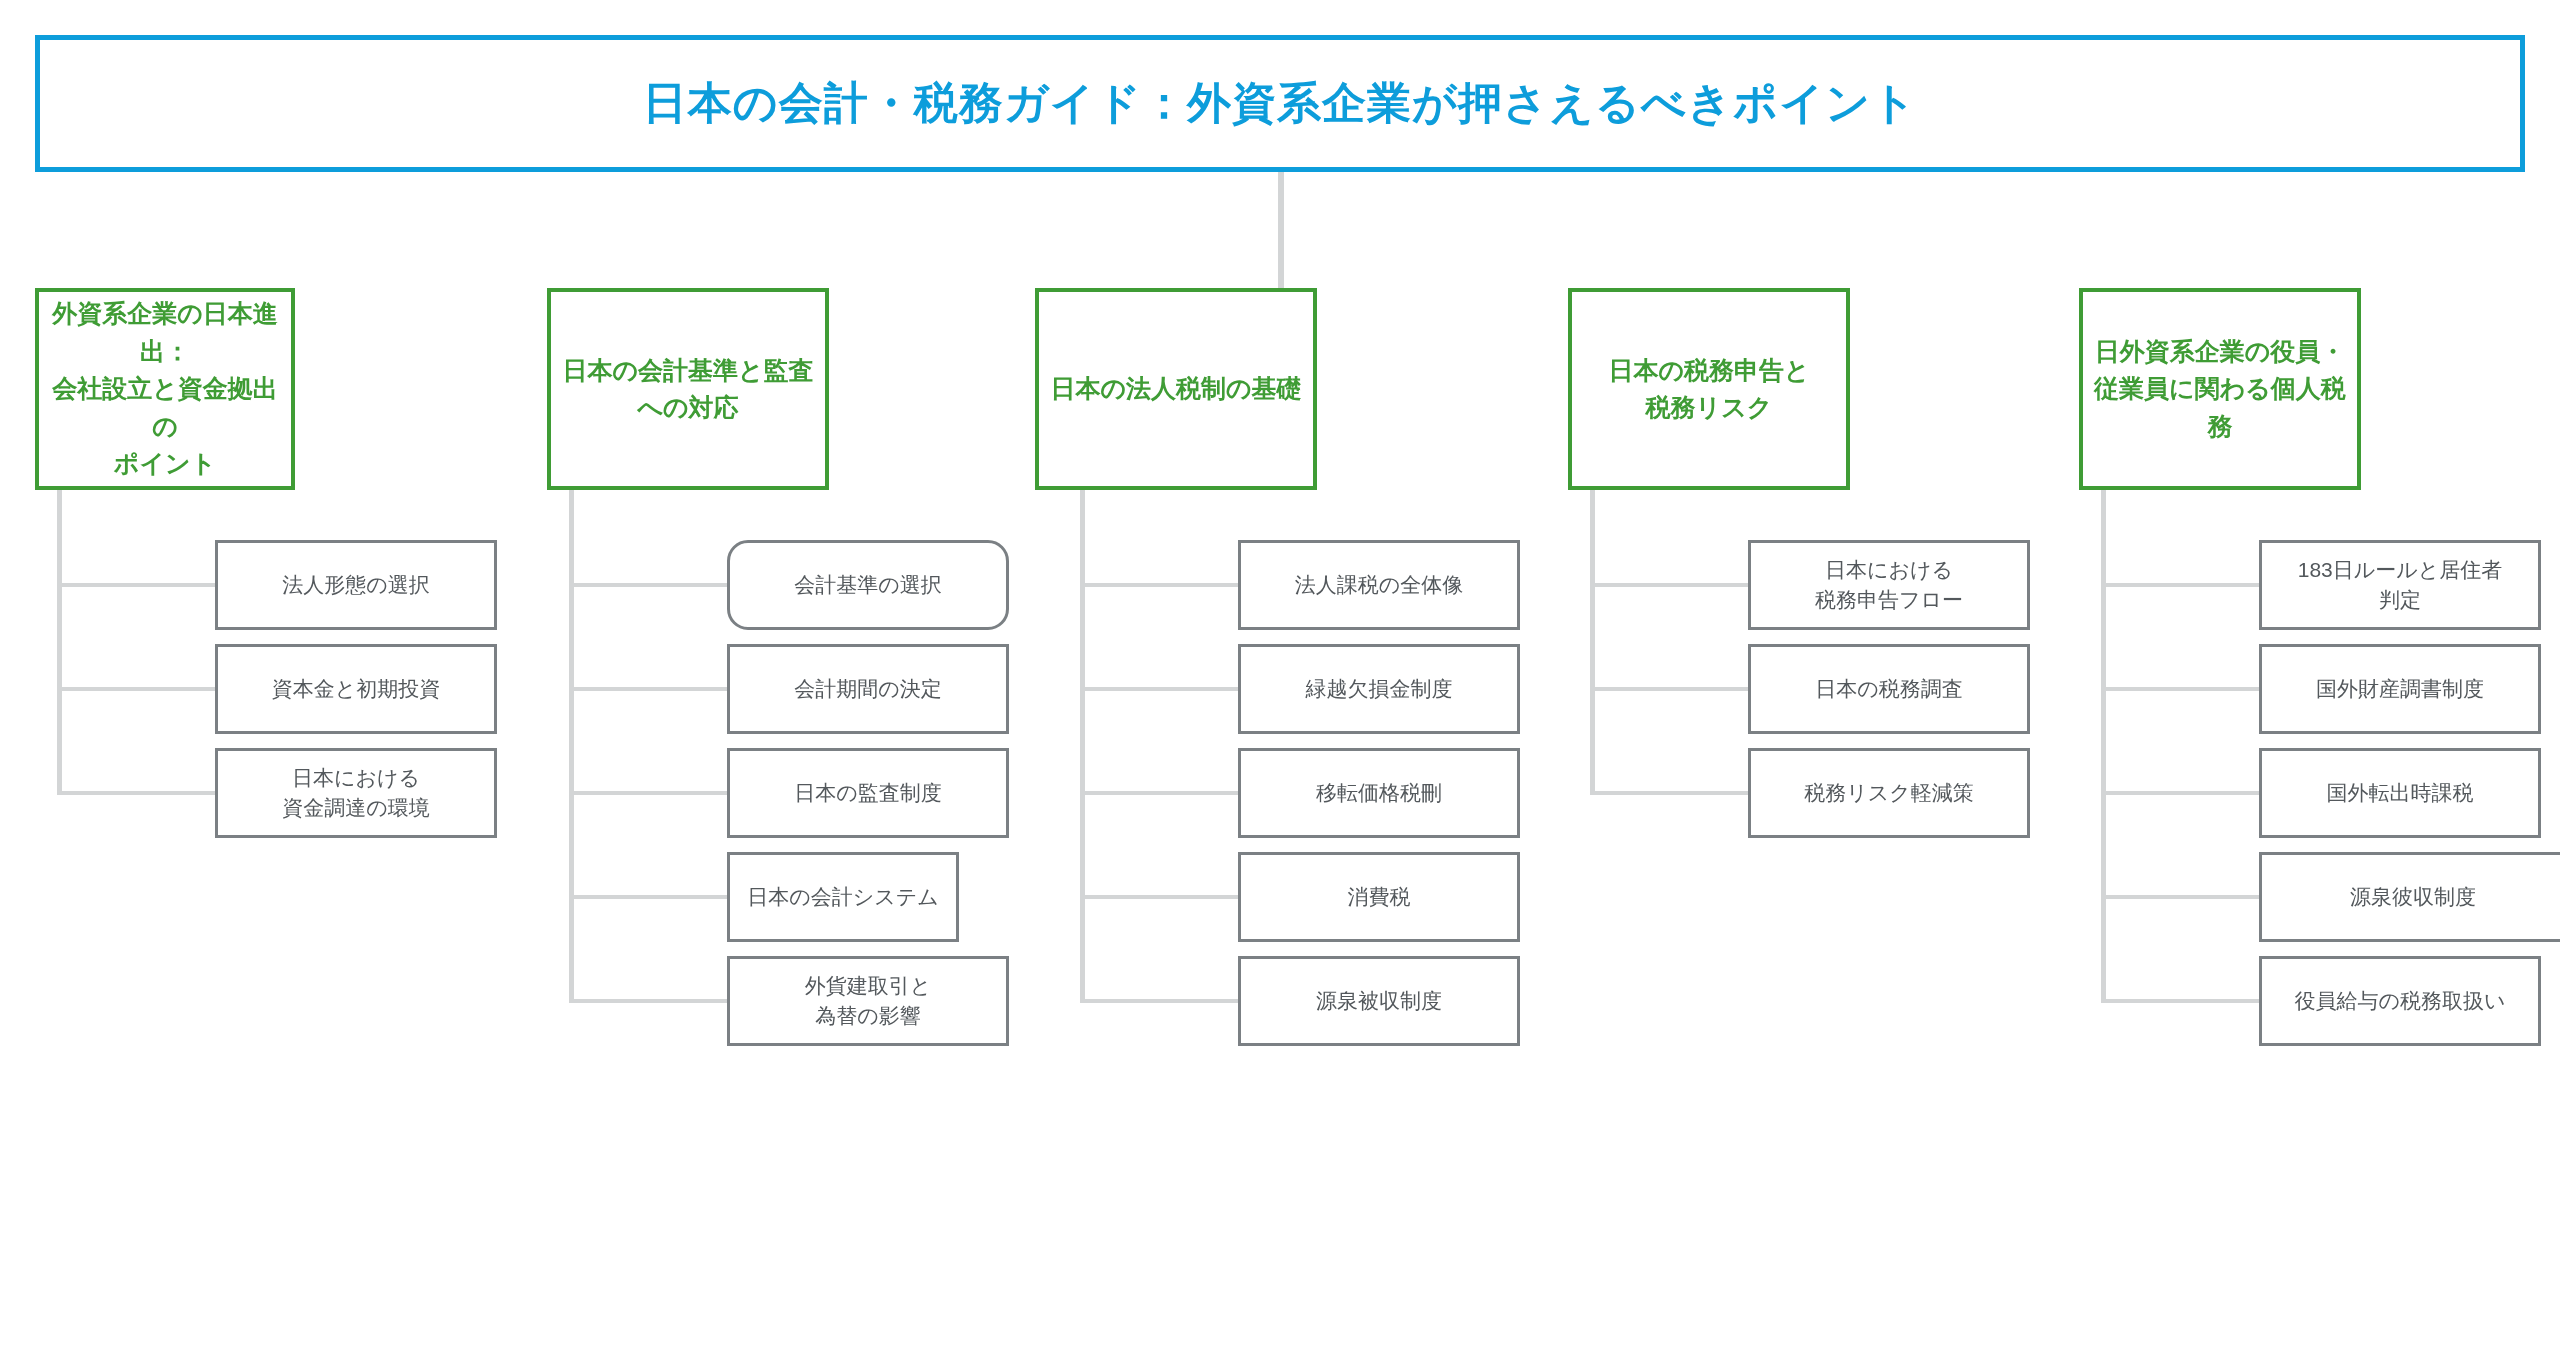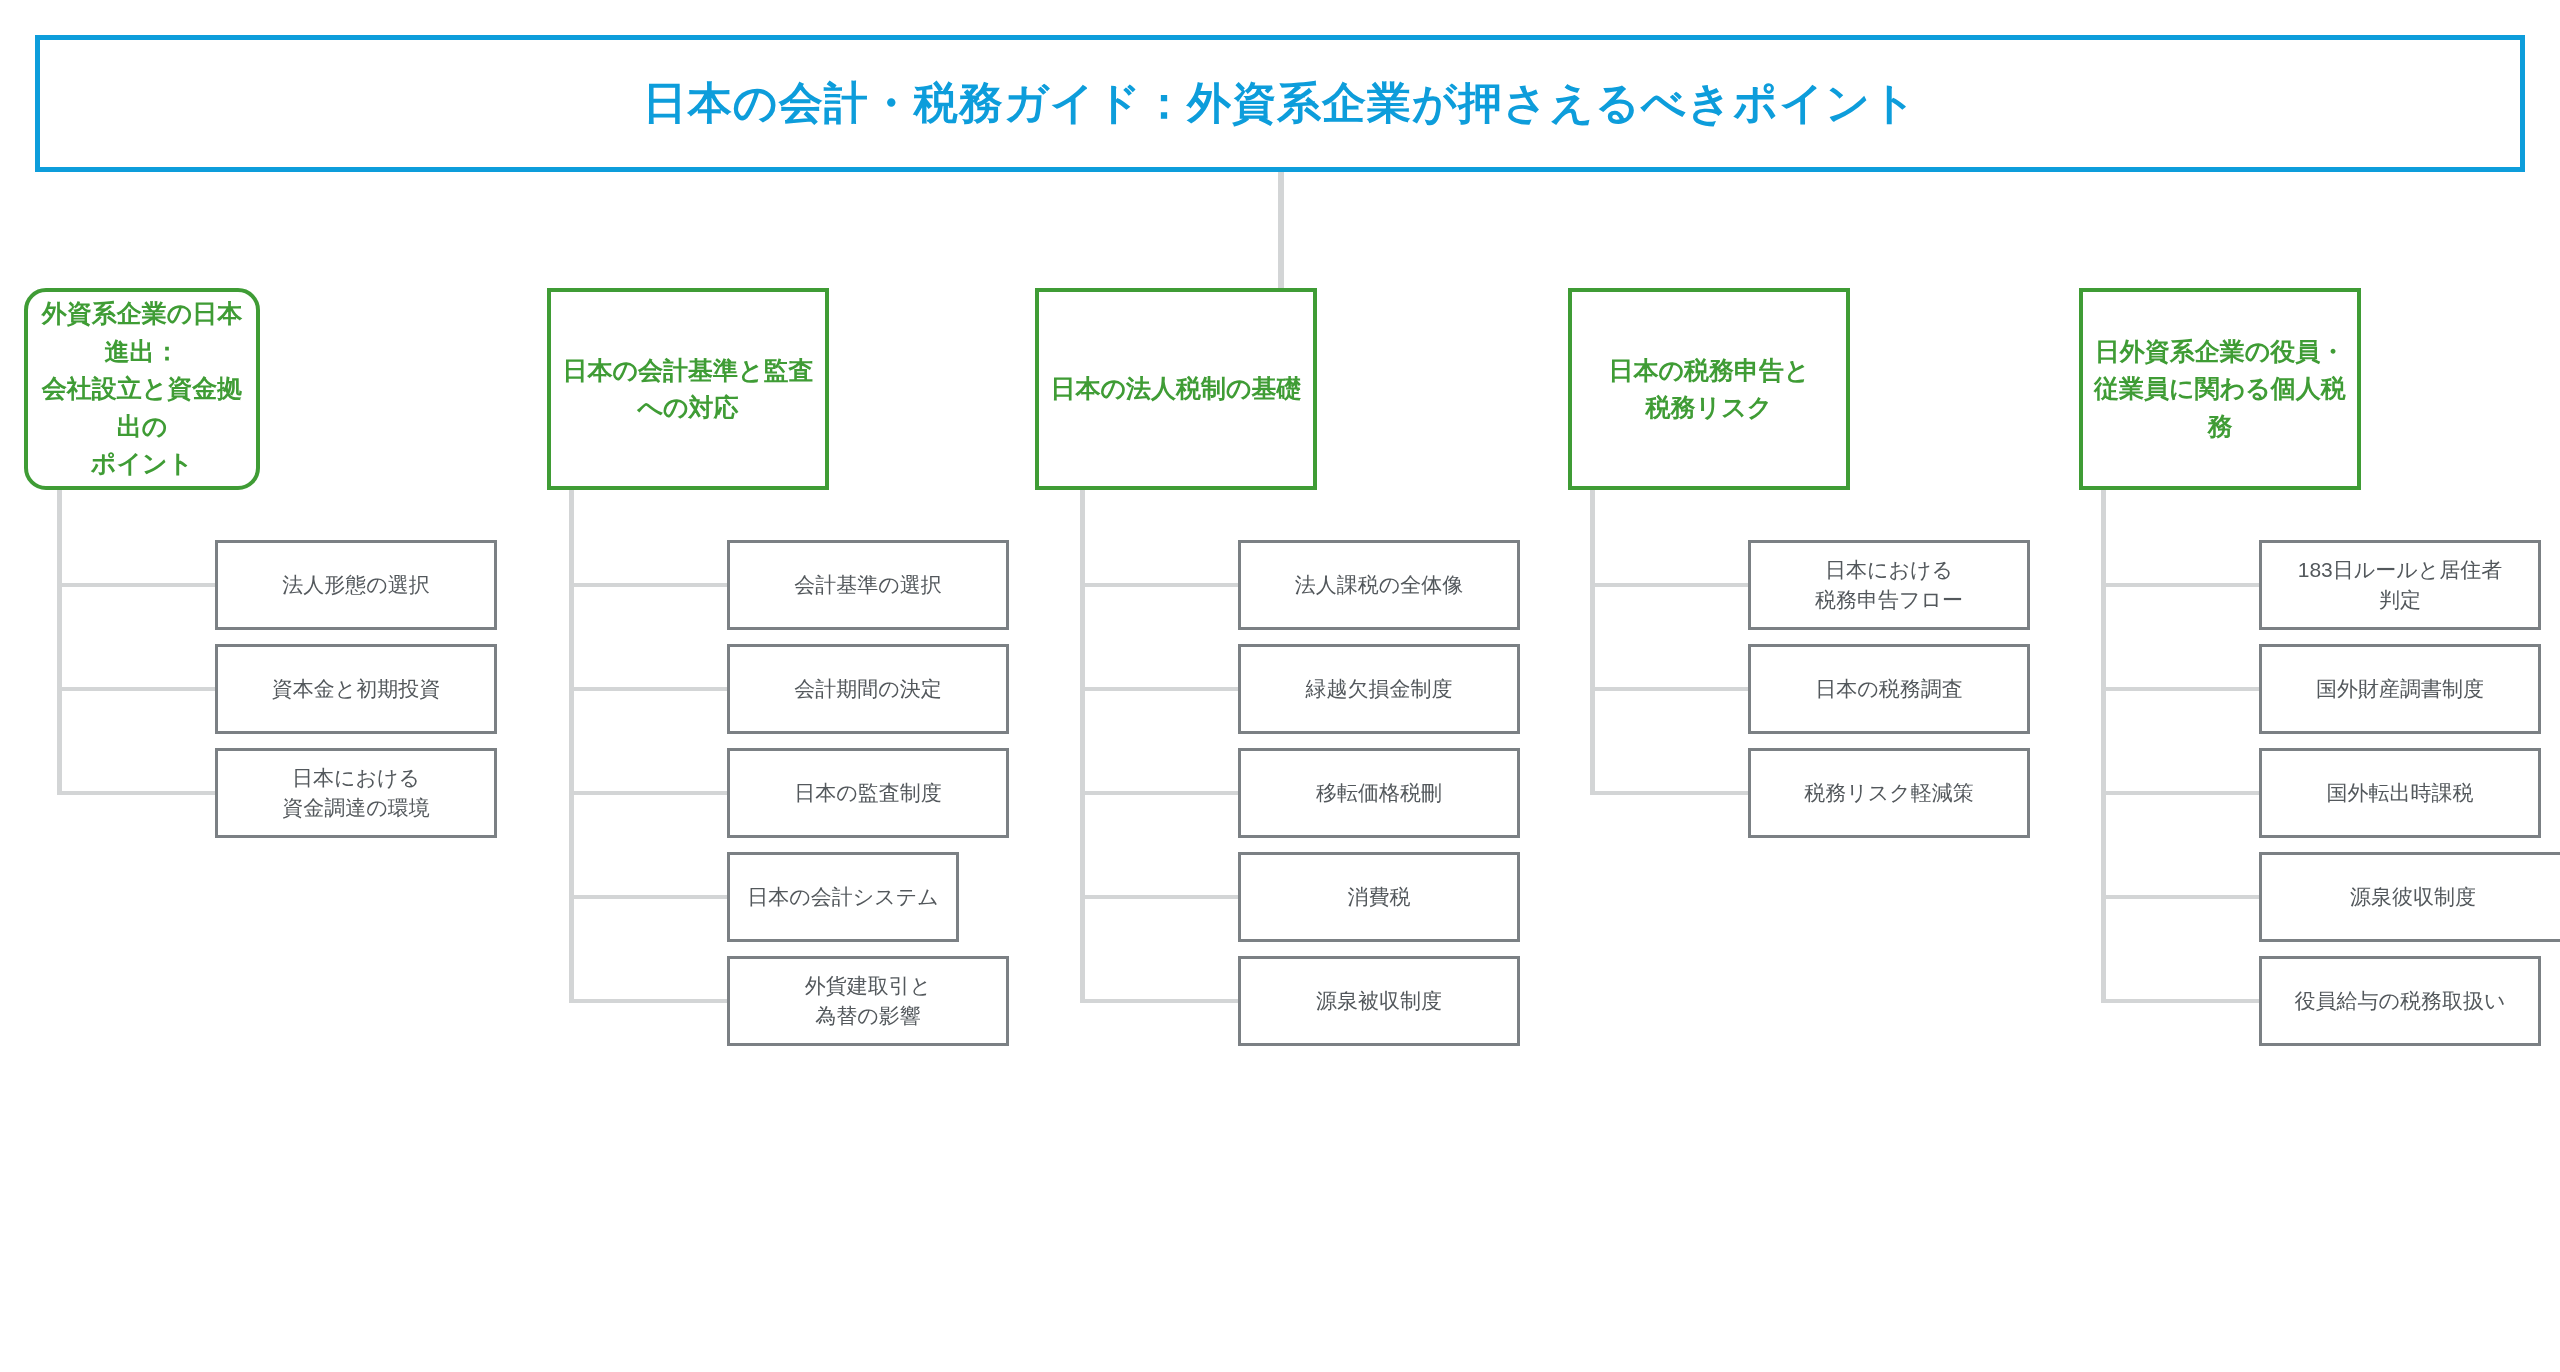--- a/index.html
+++ b/index.html
@@ -68,40 +68,40 @@
 <body>
 
 <div id="stage">
 
   <div class="title-box">
     <div class="title-text">日本の会計・税務ガイド：外資系企業が押さえるべきポイント</div>
   </div>
 
   <div id="tree-layer">
       <div class="conn conn-root" style="left: 1278px; top: 172px; height: 116px;"></div>
-      <div class="l2-box" style="left: 24px; top: 288px; width: 236px; height: 202px; border-radius: 22px;">
+      <div class="l2-box" style="left: 35px; top: 288px; width: 260px; height: 202px;">
         <div class="l2-text">外資系企業の日本進出：<br>会社設立と資金拠出の<br>ポイント</div>
       </div>
       <div class="leaf-box" style="left: 215px; top: 540px; width: 282px; height: 90px;">
         <div class="leaf-text">法人形態の選択</div>
       </div>
       <div class="conn conn-h" style="left: 57px; top: 583px; width: 158px;"></div>
       <div class="leaf-box" style="left: 215px; top: 644px; width: 282px; height: 90px;">
         <div class="leaf-text">資本金と初期投資</div>
       </div>
       <div class="conn conn-h" style="left: 57px; top: 687px; width: 158px;"></div>
       <div class="leaf-box" style="left: 215px; top: 748px; width: 282px; height: 90px;">
         <div class="leaf-text">日本における<br>資金調達の環境</div>
       </div>
       <div class="conn conn-h" style="left: 57px; top: 791px; width: 158px;"></div>
       <div class="conn conn-v" style="left: 57px; top: 490px; height: 305px;"></div>
       <div class="l2-box" style="left: 547px; top: 288px; width: 282px; height: 202px;">
         <div class="l2-text">日本の会計基準と監査<br>への対応</div>
       </div>
-      <div class="leaf-box" style="left: 727px; top: 540px; width: 282px; height: 90px;">
+      <div class="leaf-box" style="left: 727px; top: 540px; width: 282px; height: 90px; border-radius: 21px;">
         <div class="leaf-text">会計基準の選択</div>
       </div>
       <div class="conn conn-h" style="left: 569px; top: 583px; width: 158px;"></div>
       <div class="leaf-box" style="left: 727px; top: 644px; width: 282px; height: 90px;">
         <div class="leaf-text">会計期間の決定</div>
       </div>
       <div class="conn conn-h" style="left: 569px; top: 687px; width: 158px;"></div>
       <div class="leaf-box" style="left: 727px; top: 748px; width: 282px; height: 90px;">
         <div class="leaf-text">日本の監査制度</div>
       </div>

